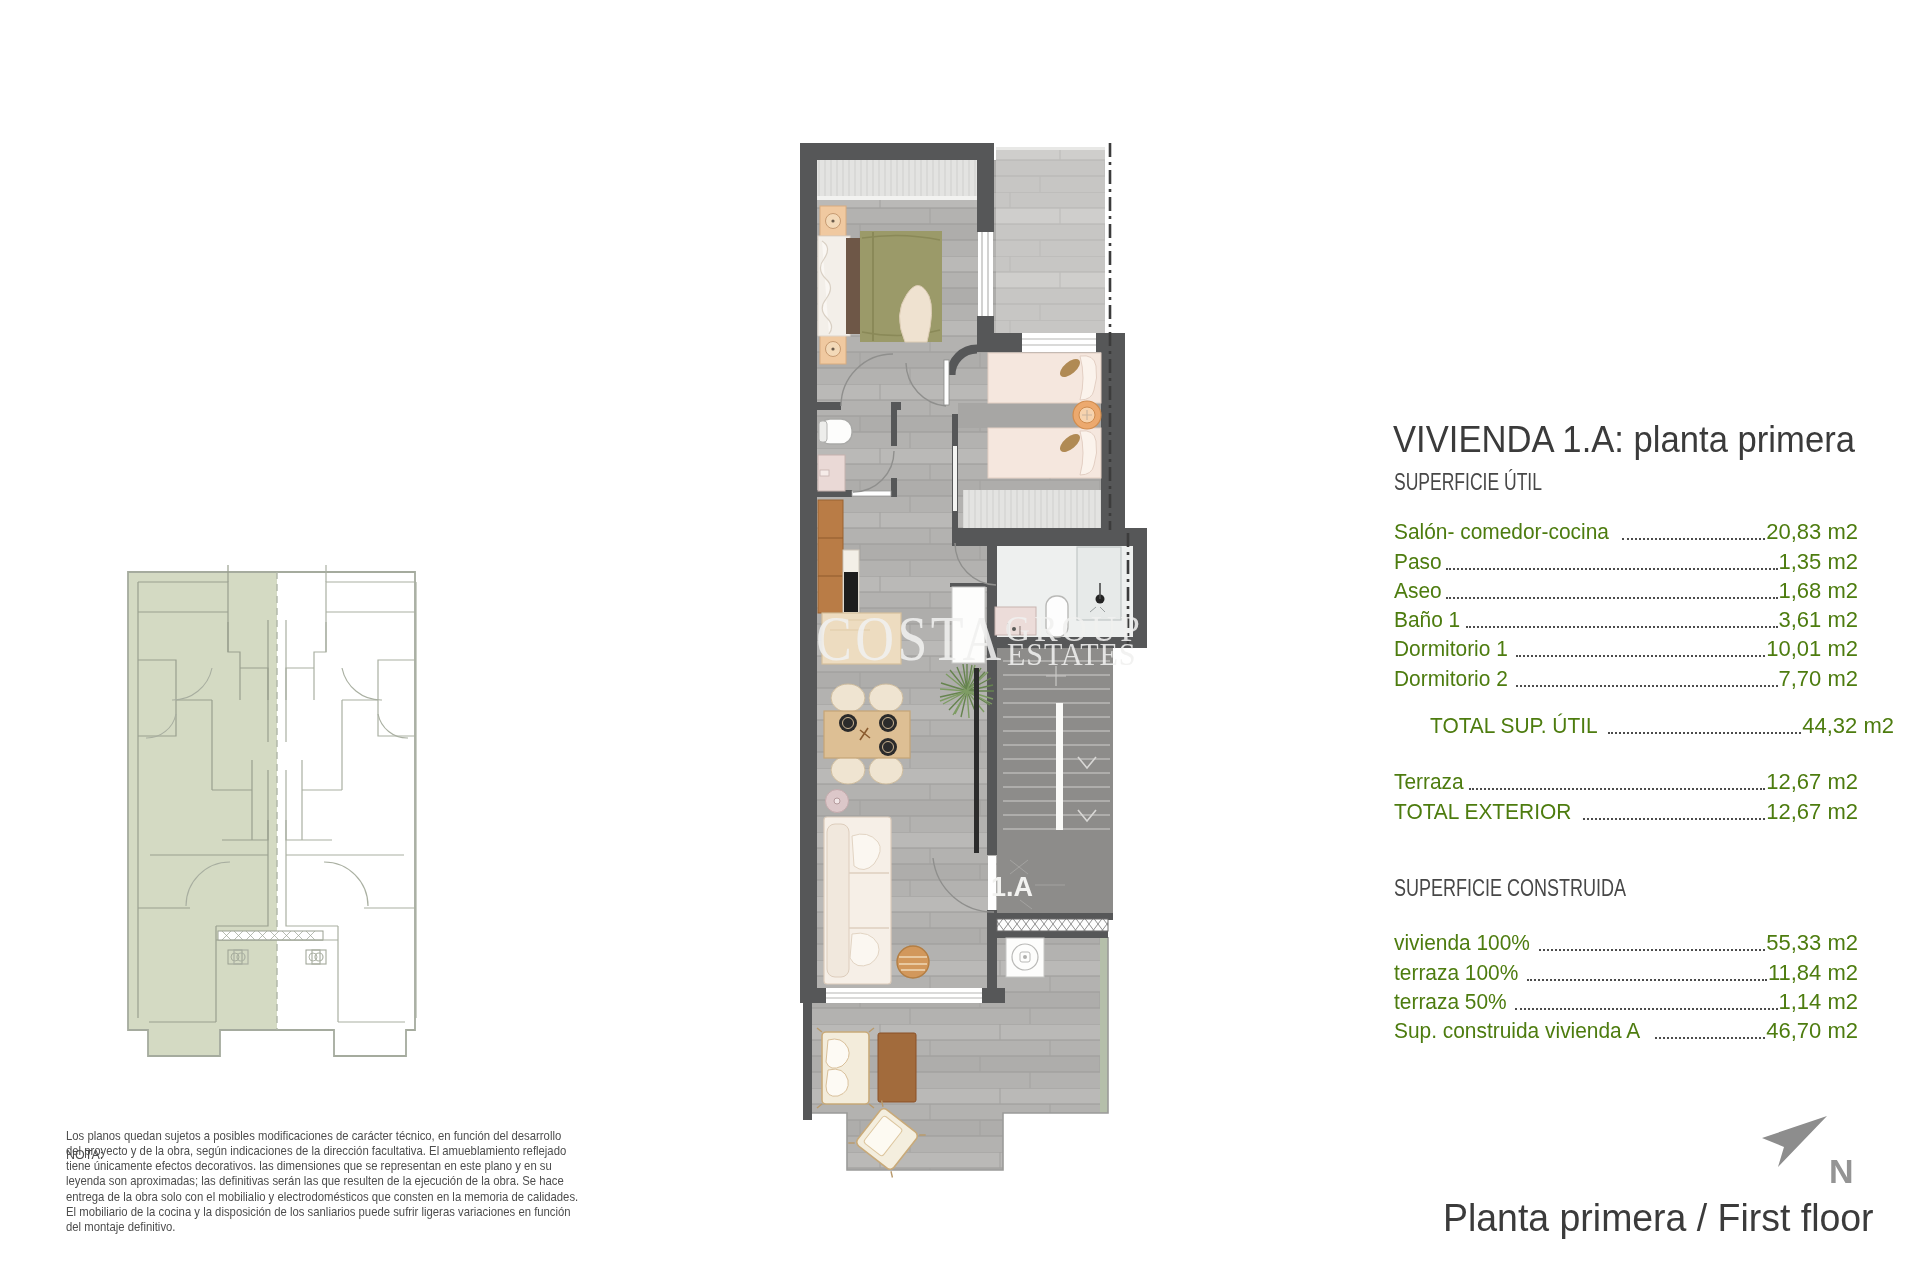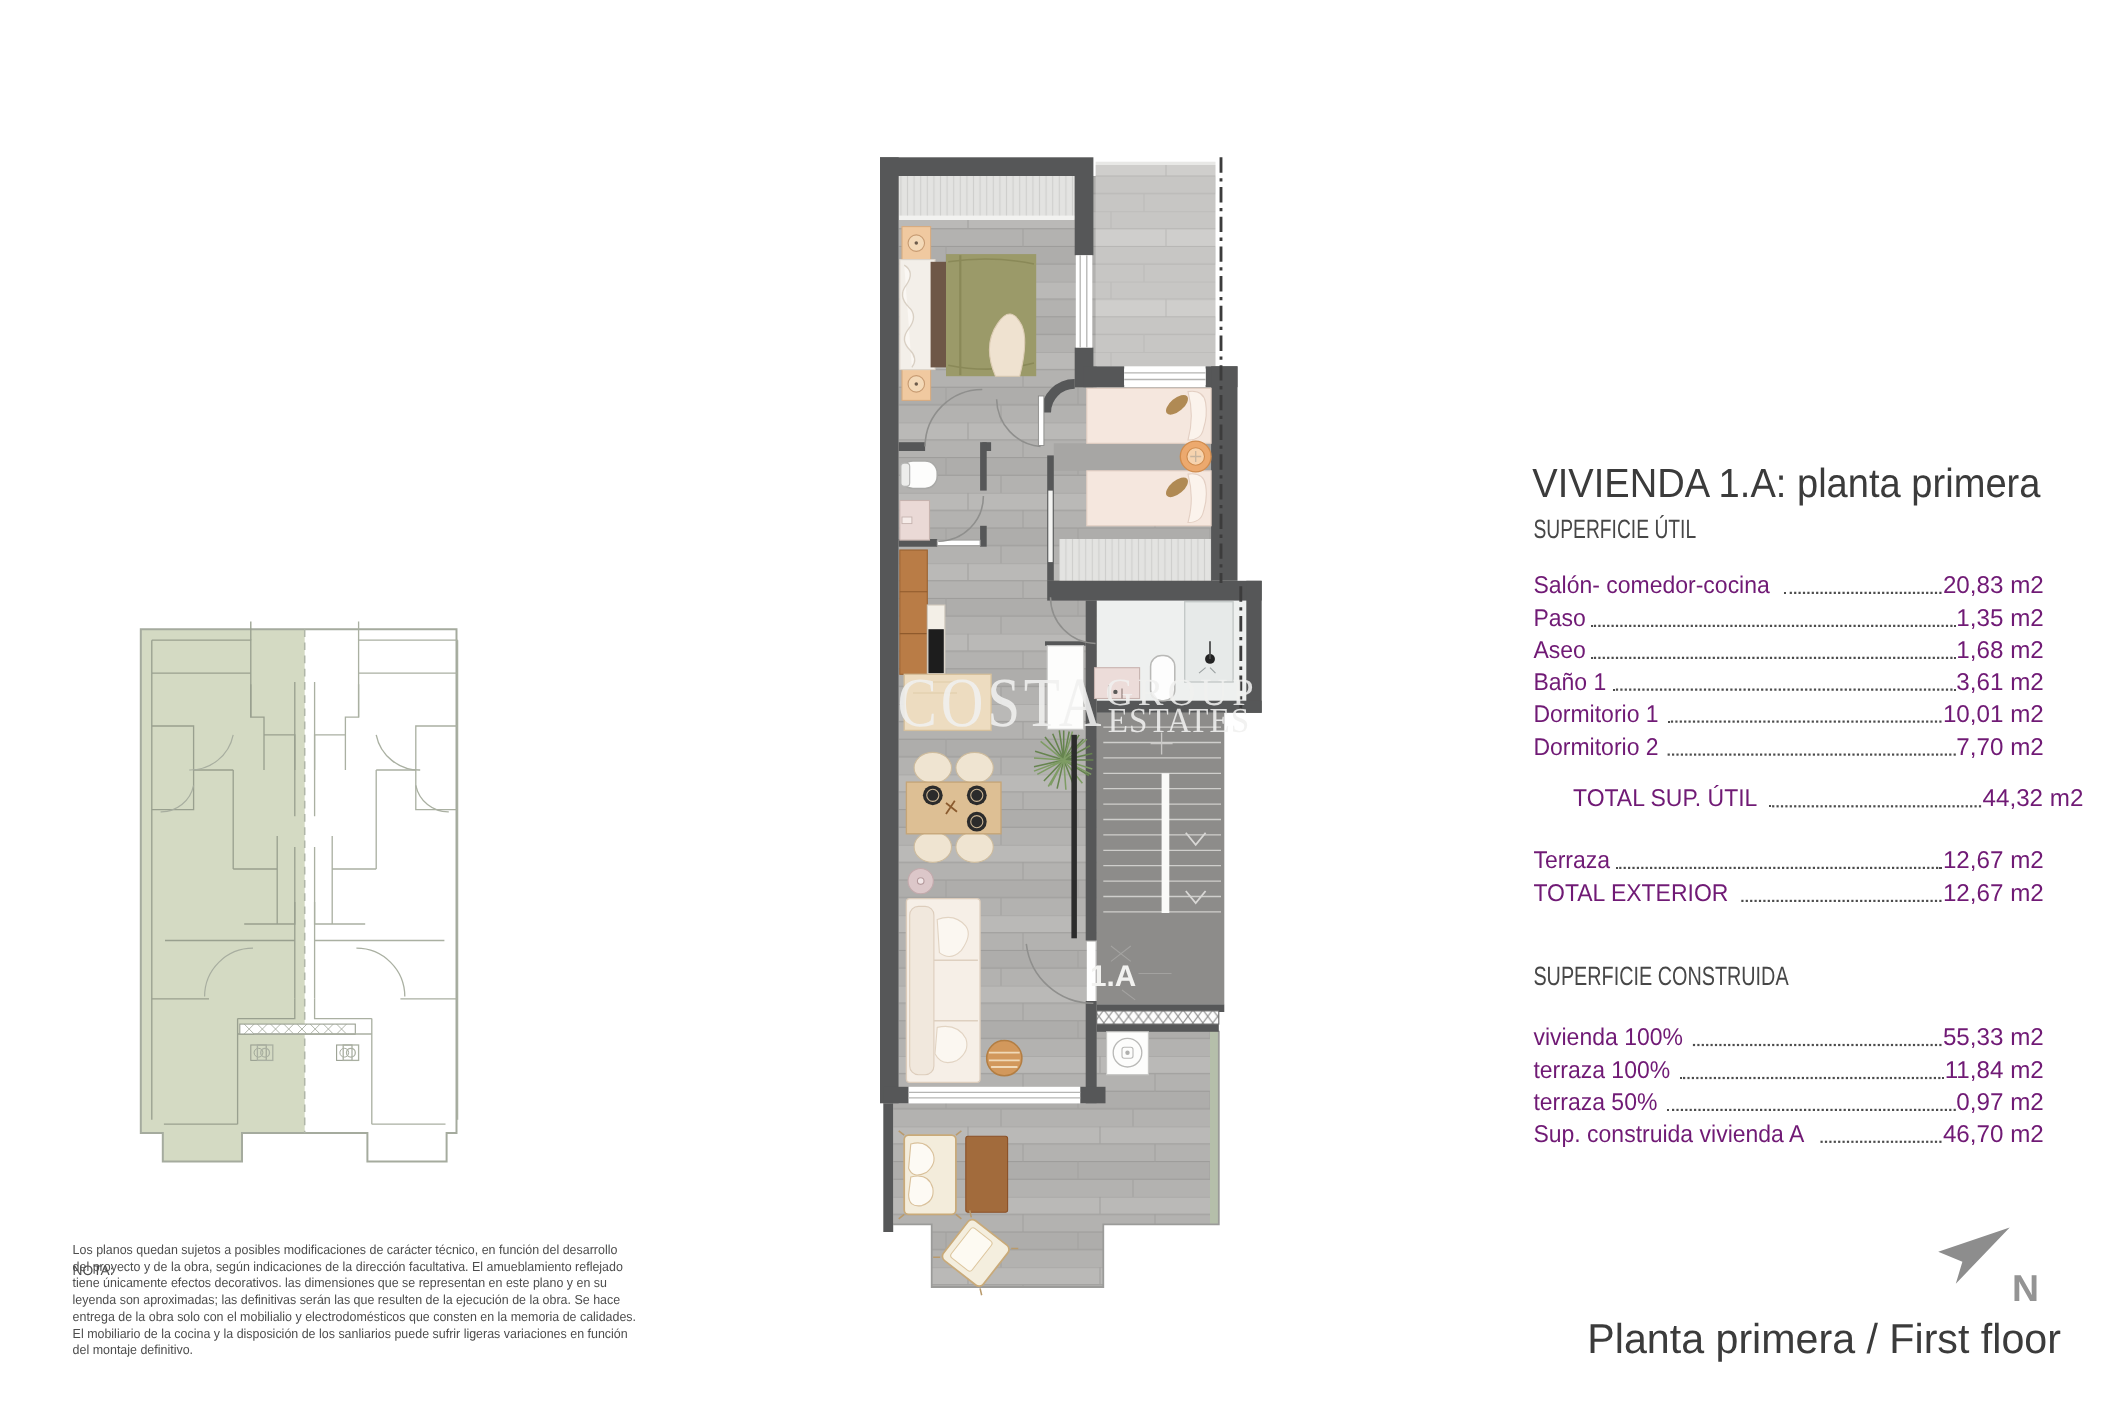--- a/index.html
+++ b/index.html
@@ -3,21 +3,21 @@
 <meta charset="utf-8">
 <style>
   html,body{margin:0;padding:0;background:#fff;}
   #page{position:relative;width:1920px;height:1280px;background:#ffffff;overflow:hidden;
         font-family:"Liberation Sans", sans-serif;}
   
   #rcol{position:absolute;left:1393px;top:0;width:466px;color:#3f3f3f;}
   #title{position:absolute;left:1393px;top:419px;font-size:37px;color:#3b3b3b;white-space:nowrap;transform:scaleX(.936);transform-origin:left top;}
   #sup1{position:absolute;left:1px;top:468px;font-size:24px;color:#474747;transform:scaleX(.73);transform-origin:left top;}
   .rows{position:absolute;left:1px;width:464px;}
-  .row{display:flex;align-items:flex-end;height:29.3px;font-size:22px;color:#701a75;}
+  .row{display:flex;align-items:flex-end;height:29.3px;font-size:22px;color:#4d7c0f;}
   .row .lbl{white-space:nowrap;transform:scaleX(.95);transform-origin:left bottom;}
   .row .dots{flex:1;border-bottom:2.6px dotted #4c4c4c;margin:0 1px 5px 2px;}
   .row .val{white-space:nowrap;}
   #sup2{position:absolute;left:1px;top:874px;font-size:24px;color:#474747;transform:scaleX(.75);transform-origin:left top;}
   
   #nota{position:absolute;left:66px;top:1148px;font-size:12.5px;color:#4c4c4c;}
   #notabody{position:absolute;left:66px;top:1129px;font-size:11.9px;line-height:15.15px;color:#4d4d4d;white-space:nowrap;transform:scaleX(.952);transform-origin:left top;}
   
   #footer{position:absolute;left:1443px;top:1197px;font-size:38px;color:#3b3b3b;white-space:nowrap;transform:scaleX(.985);transform-origin:left top;}
   
@@ -457,21 +457,21 @@
           <span class="val">55,33 m2</span>
         </div>
   <div class="row">
           <span class="lbl">terraza 100%</span>
           <span class="dots"></span>
           <span class="val">11,84 m2</span>
         </div>
   <div class="row">
           <span class="lbl">terraza 50%</span>
           <span class="dots"></span>
-          <span class="val">0,97 m2</span>
+          <span class="val">1,14 m2</span>
         </div>
   <div class="row">
           <span class="lbl">Sup. construida vivienda A</span>
           <span class="dots"></span>
           <span class="val">46,70 m2</span>
         </div>
  </div>
 </div>
 
 <div id="nota">NOTA:</div>

